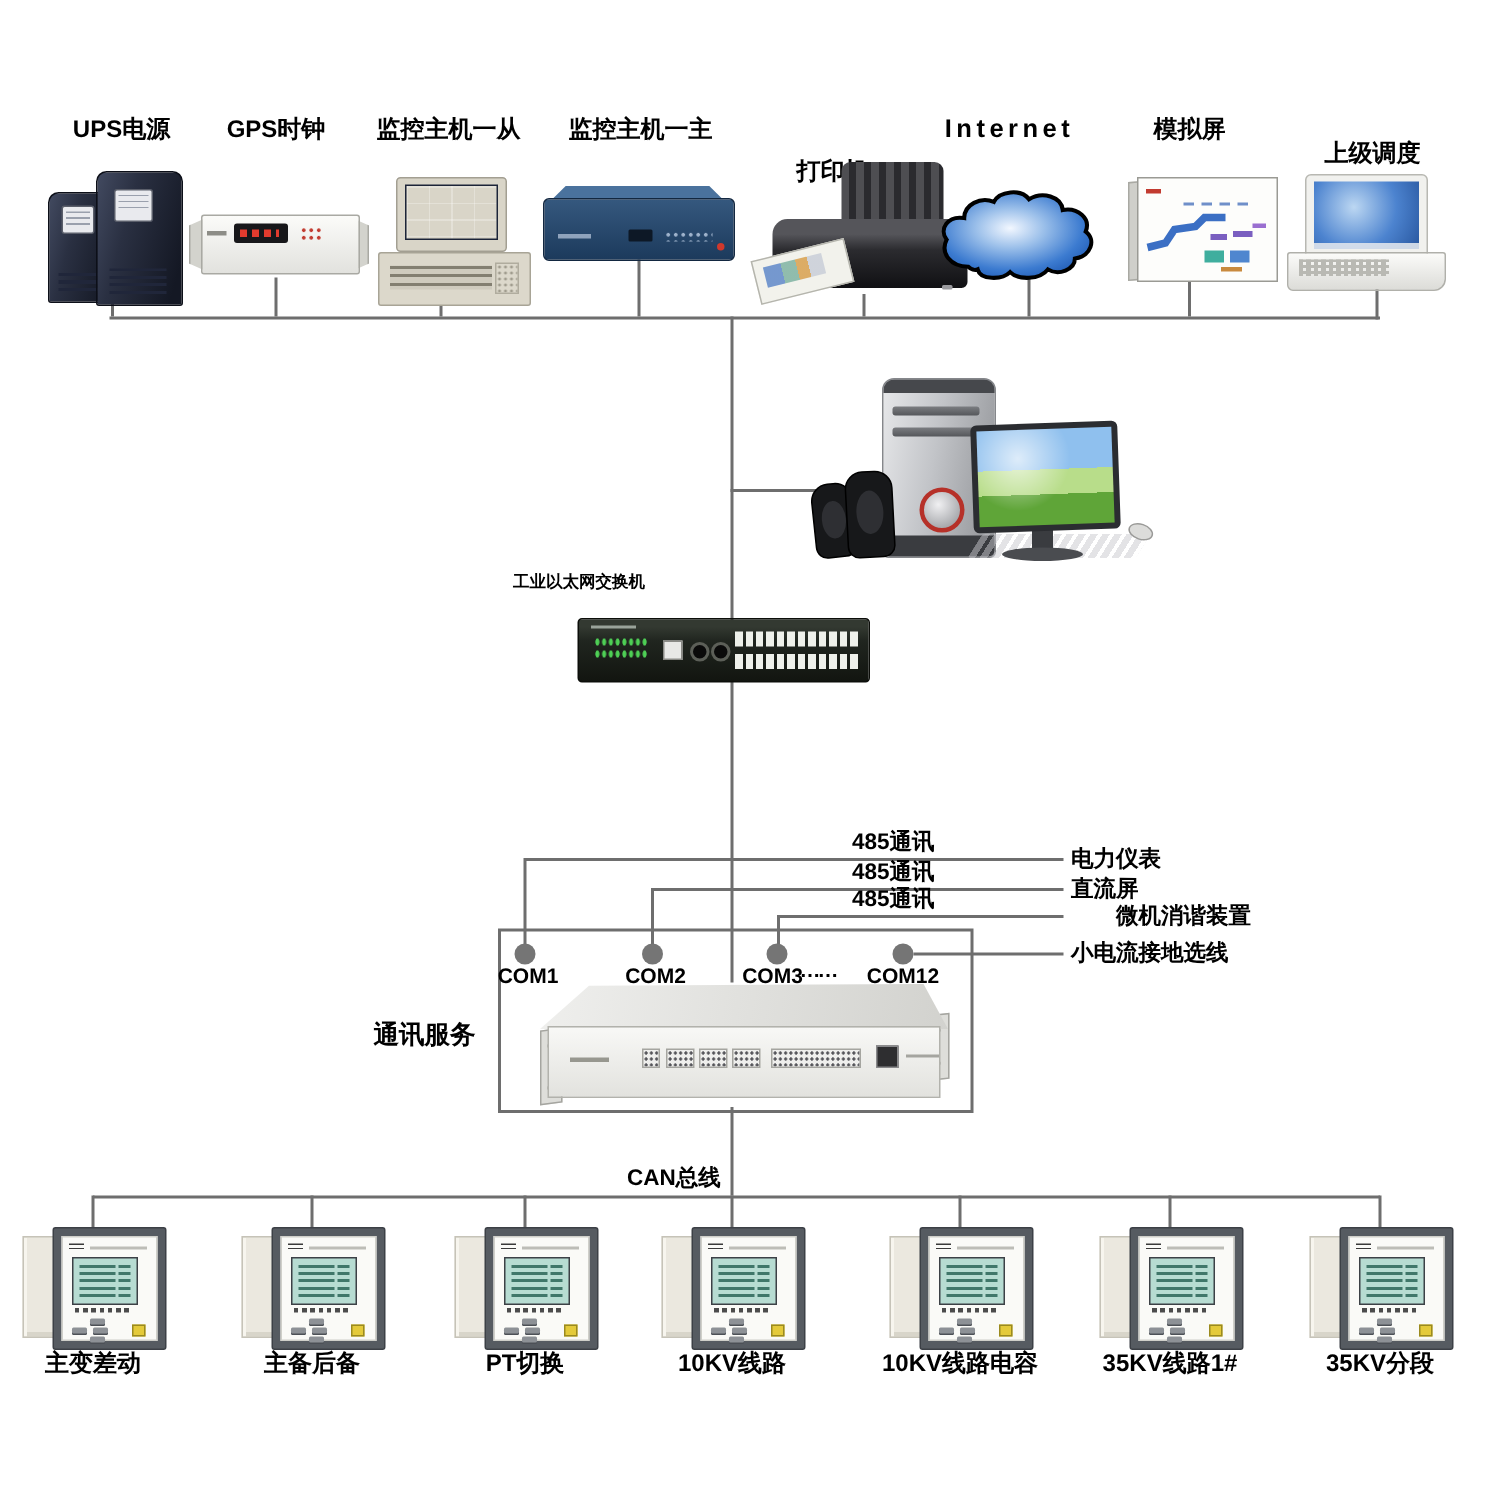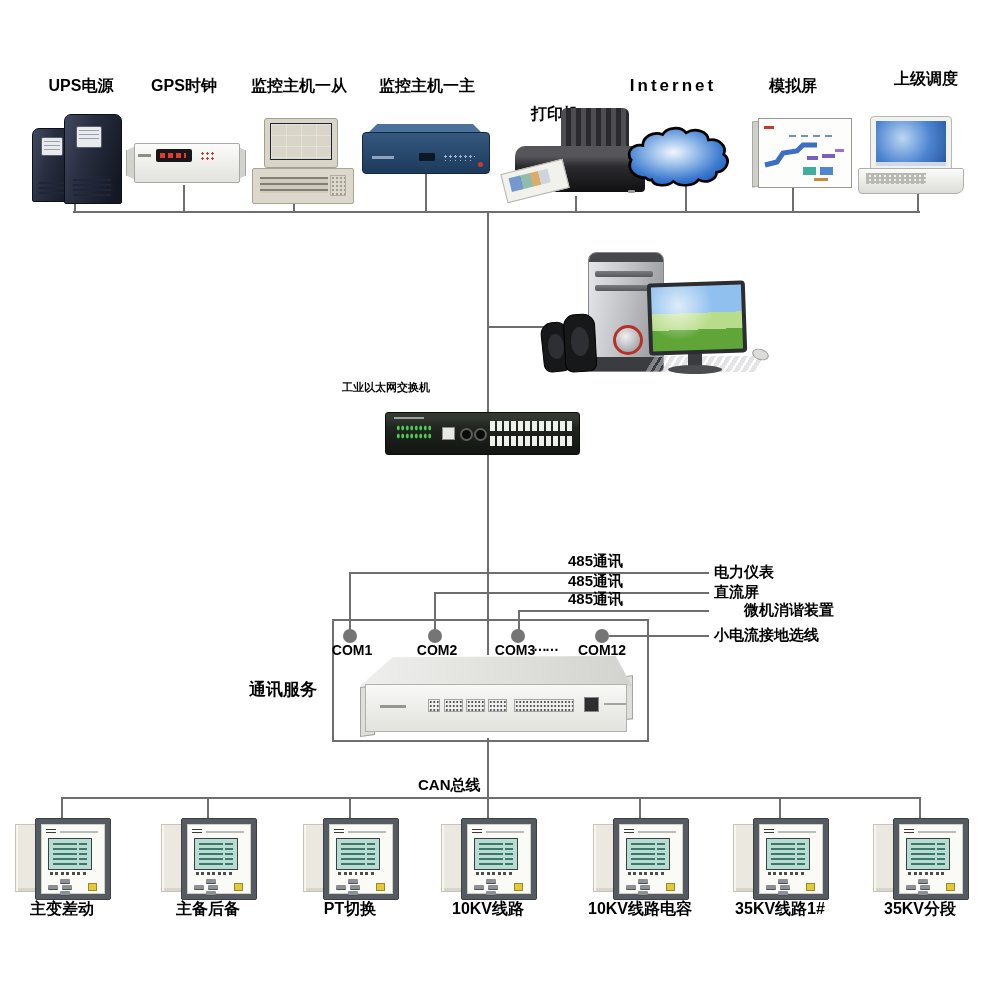--- a/index.html
+++ b/index.html
@@ -183,21 +183,21 @@
   <div class="port-dot" style="left:511px;top:629px;"></div>
   <div class="port-dot" style="left:595px;top:629px;"></div>
 
   <div class="t-label" style="left:81px;top:76px;">UPS电源</div>
   <div class="t-label" style="left:184px;top:76px;">GPS时钟</div>
   <div class="t-label" style="left:299px;top:76px;">监控主机一从</div>
   <div class="t-label" style="left:427px;top:76px;text-align:center;">监控主机一主</div>
   <div class="t-label" style="left:555px;top:76px;margin-top:28px;">打印机</div>
   <div class="t-label internet" style="left:673px;top:76px;">Internet</div>
   <div class="t-label" style="left:793px;top:76px;">模拟屏</div>
-  <div class="t-label" style="left:915px;top:69px;margin-left:11px;">上级调度</div>
+  <div class="t-label" style="left:915px;top:92px;">上级调度</div>
 
   <div class="lbl" style="left:342px;top:380px;font-size:11px;">工业以太网交换机</div>
 
   <div class="lbl" style="left:568px;top:552px;font-size:15px;">485通讯</div>
   <div class="lbl" style="left:568px;top:572px;font-size:15px;">485通讯</div>
   <div class="lbl" style="left:568px;top:590px;font-size:15px;">485通讯</div>
 
   <div class="lbl" style="left:714px;top:563px;font-size:15px;text-align:right;">电力仪表</div>
   <div class="lbl" style="left:714px;top:583px;font-size:15px;">直流屏</div>
   <div class="lbl" style="left:714px;top:601px;font-size:15px;margin-left:30px;">微机消谐装置</div>

